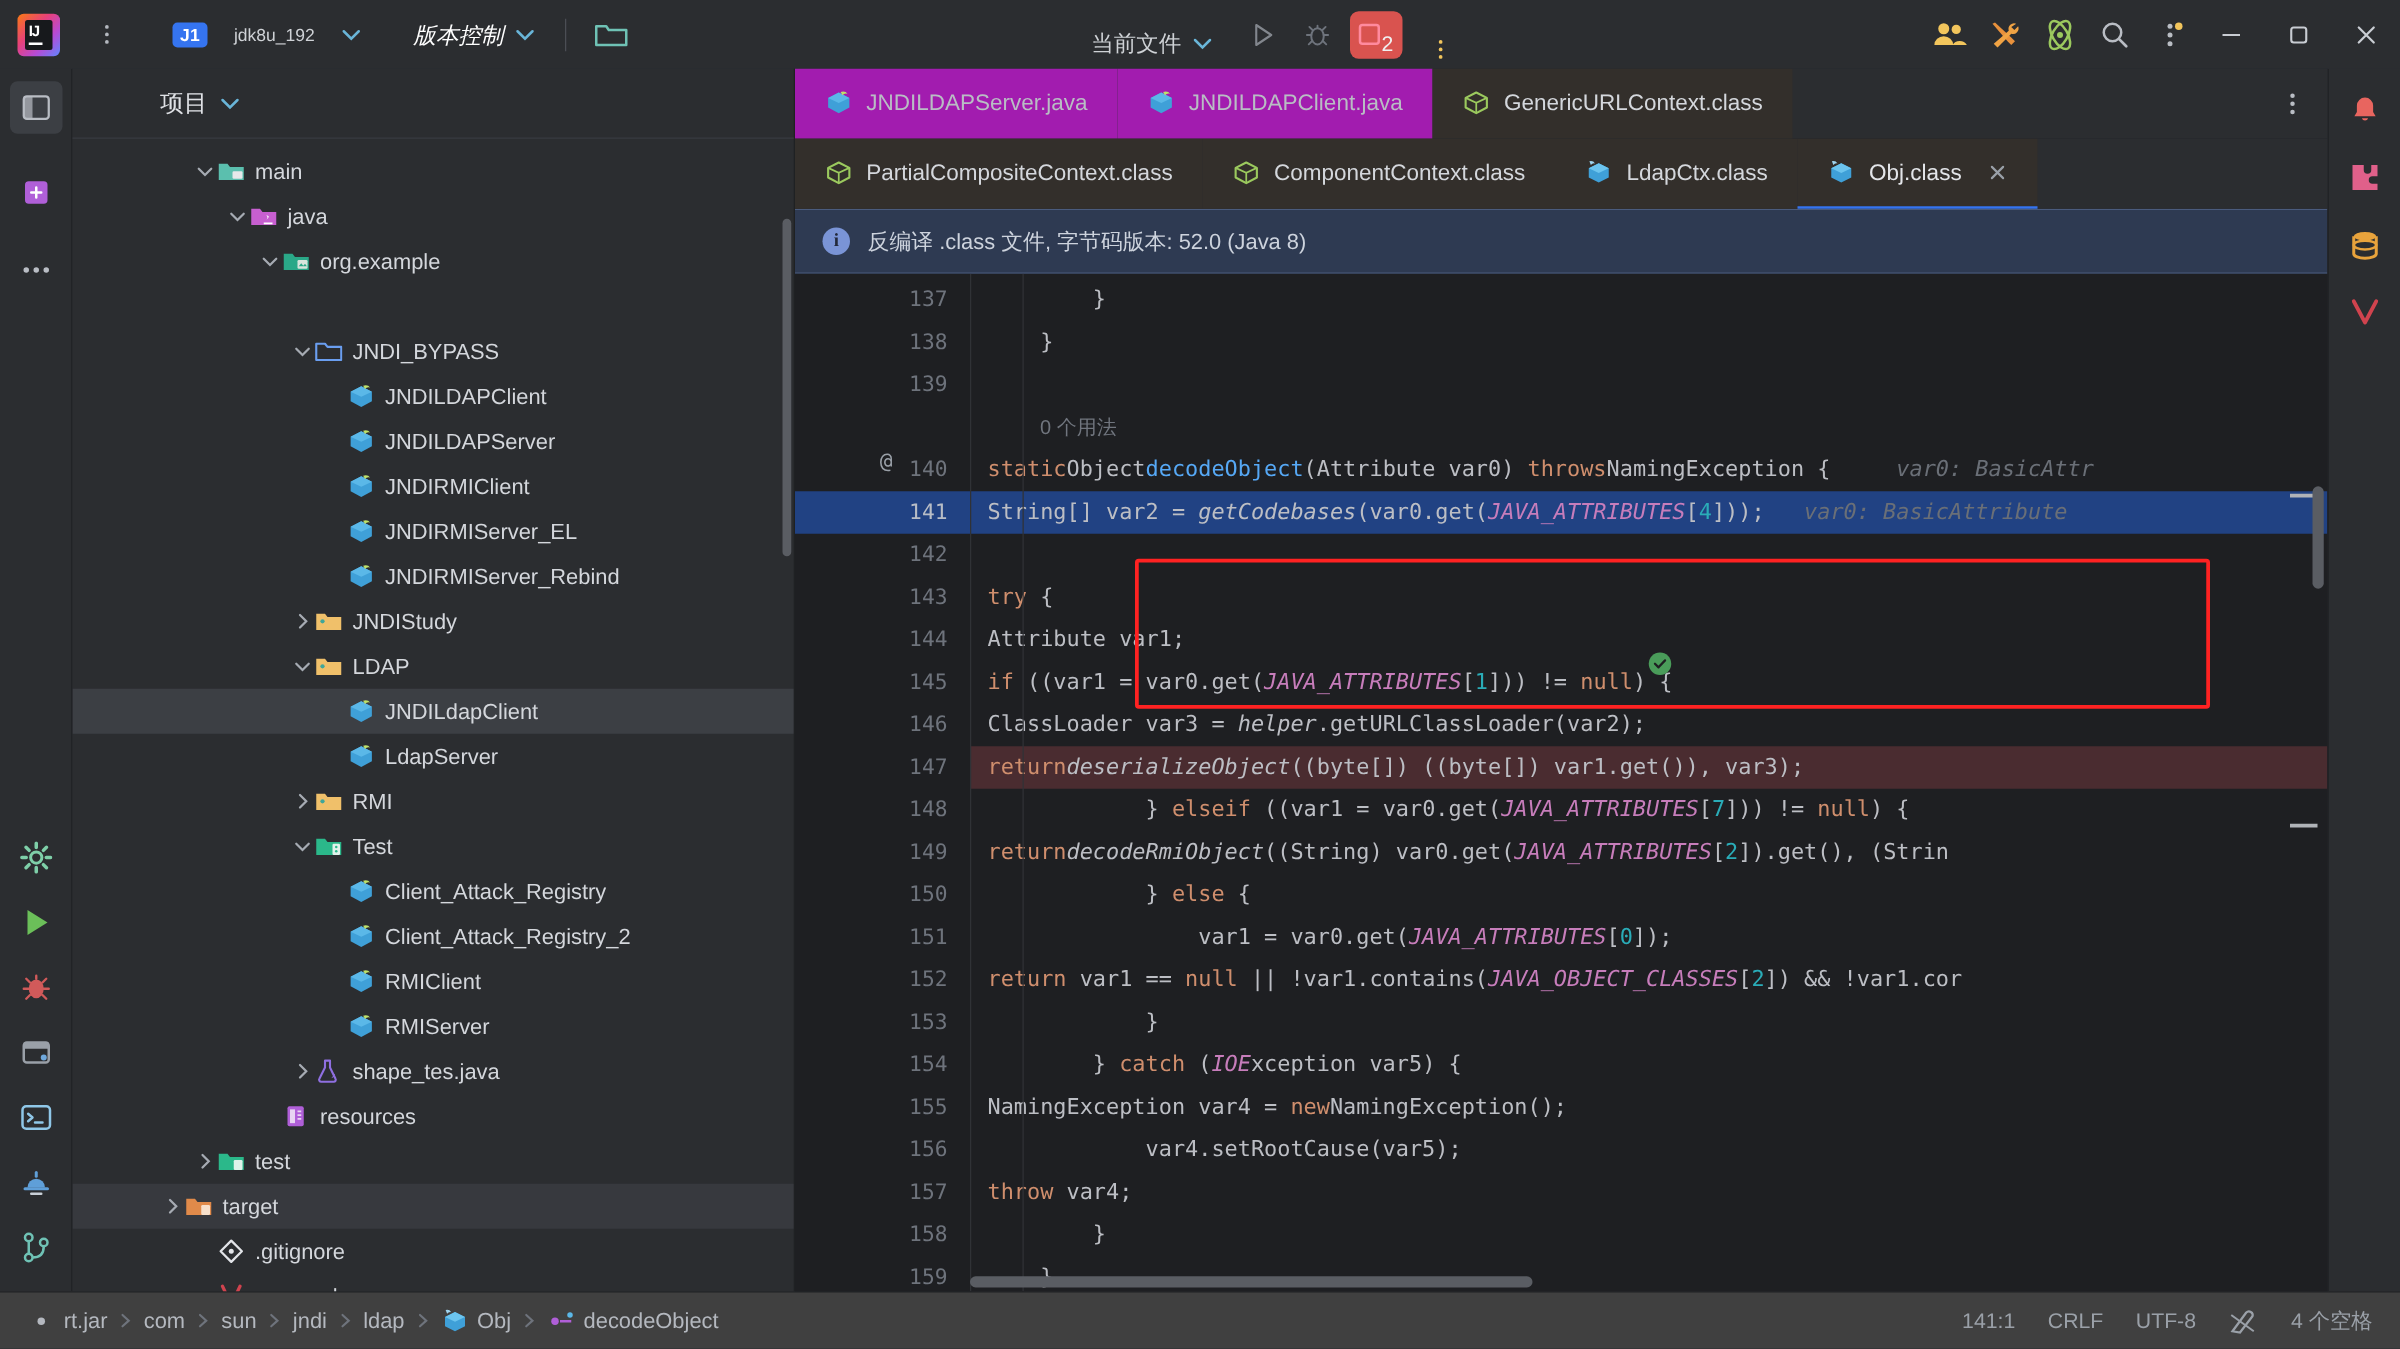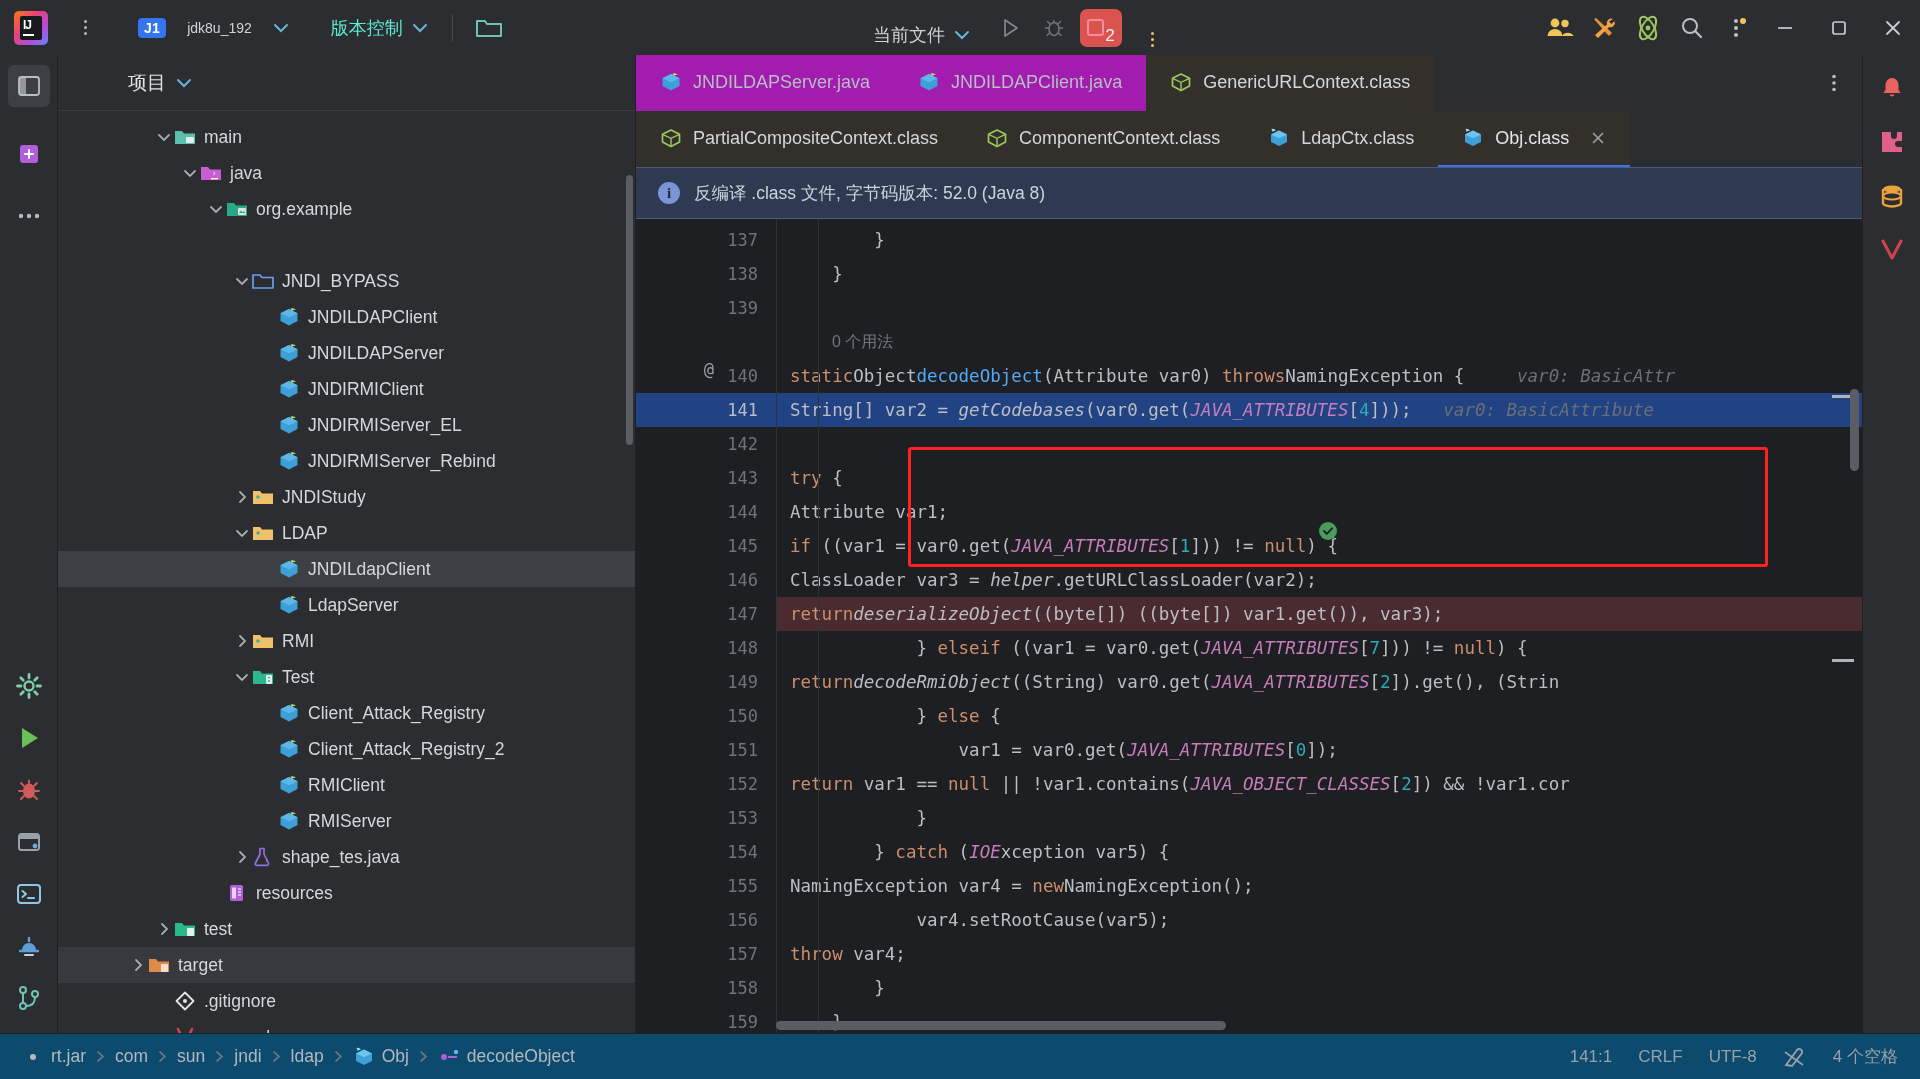--- a/index.html
+++ b/index.html
@@ -28,21 +28,21 @@
   .kebab.yellow i { background:#f2c55c; }
 
   .sdk-chip {
     display:flex; align-items:center; gap:21px; margin-left:30px; padding:4px 8px; border-radius:5px; cursor:pointer;
   }
   .sdk-badge { background:#3574f0; color:#fff; font-size:14px; font-weight:600; border-radius:4px; padding:2px 6px; letter-spacing:.3px;}
   .sdk-name { color:#cfd2d6; font-size:14px; }
   .chev { color:#5fb3d4; font-size:13px; }
 
   .vcs-chip { display:flex; align-items:center; gap:9px; margin-left:34px; cursor:pointer;}
-  .vcs-chip .lbl { color:#5eead4; font-size:18px; }
+  .vcs-chip .lbl { color:#ffffff; font-size:18px;font-style:italic; }
 
   .tb-sep { width:1px; height:26px; background:#4b4e54; margin-left:24px; }
 
   .folder-ico { margin-left:22px; cursor:pointer; }
 
   .tb-center { margin-left:auto; display:flex; align-items:flex-end; gap:0; }
   .runcfg { color:#cfd2d6; font-size:18px; cursor:pointer; display:flex; align-items:center; gap:9px;}
   .ic-btn { width:44px; height:38px; display:flex; align-items:center; justify-content:center; cursor:pointer; border-radius:5px;}
   .badge-red { background:#d9534f; width:42px; height:38px; border-radius:7px; display:flex; align-items:center; justify-content:center; gap:1px; cursor:pointer; margin:0 4px;}
   .badge-red .sq2 { width:17px; height:17px; border:2px solid #ff8a9e; border-radius:3px; }
@@ -117,21 +117,21 @@
   .minimap-mark { position:absolute; right:8px; width:22px; height:3px; background:#b0b3b8;}
 
   .hscroll { position:absolute; left:140px; bottom:3px; height:9px; background:#5a5d63; border-radius:5px;}
   .vscroll-e { position:absolute; right:3px; width:9px; background:#5a5d63; border-radius:5px;}
 
   
   .rstripe { width:58px; flex:0 0 58px; background:#2b2d30; display:flex; flex-direction:column; align-items:center; border-left:1px solid #1f2123;}
   .rstripe .si { width:42px; height:42px; margin-top:12px; display:flex; align-items:center; justify-content:center; cursor:pointer; border-radius:6px;}
 
   
-  .status { height:46px; flex:0 0 46px; background:#0c4a6e; display:flex; align-items:center; border-top:1px solid #1f2123; }
+  .status { height:46px; flex:0 0 46px; background:#404040; display:flex; align-items:center; border-top:1px solid #1f2123; }
   .crumbs { display:flex; align-items:center; gap:4px; padding-left:16px; font-size:17.5px; color:#b4b8bf;}
   .crumbs .c { display:flex; align-items:center; gap:7px; padding:2px 6px; cursor:pointer; border-radius:3px;}
   .crumbs .sep { color:#6e737c; font-size:13px; }
   .status-right { margin-left:auto; display:flex; align-items:center; gap:26px; padding-right:22px; color:#9aa0a8; font-size:17px;}
   .status-right .it { cursor:pointer; }
 
   svg { display:block; }
 </style>
 </head>
 <body>

